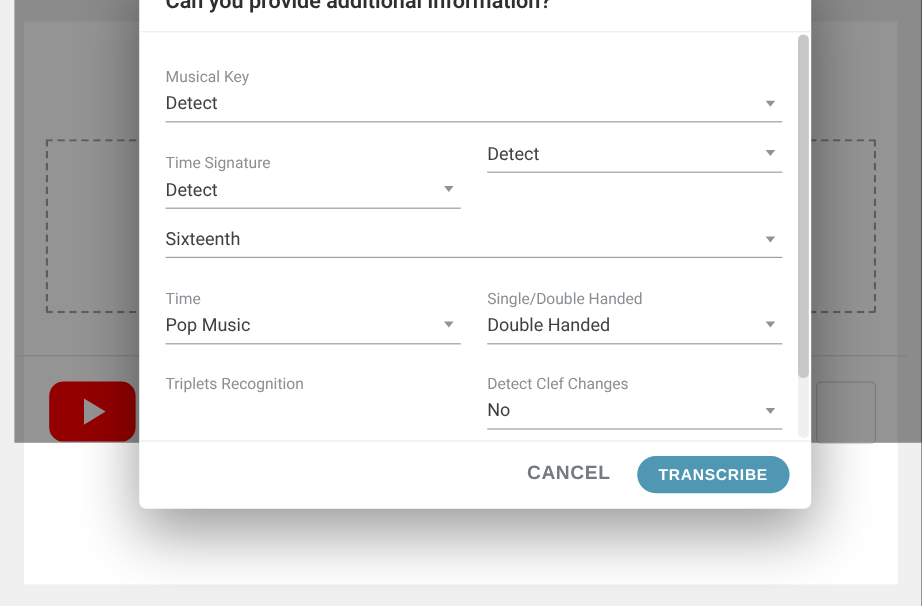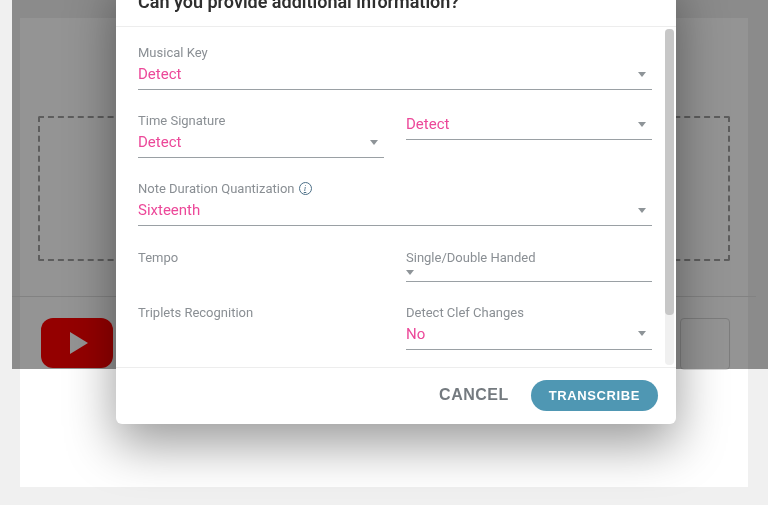--- a/index.html
+++ b/index.html
@@ -138,20 +138,21 @@
   .field.full { width: 100%; }
   .field.half { width: calc(50% - 11px); }
 
   .field-label {
     font-size: 13px;
     color: #8a8f94;
     margin-bottom: 3px;
     display: flex;
     align-items: center;
     gap: 4px;
+    margin-top: 12px;
   }
   .info-icon {
     display: inline-flex;
     align-items: center;
     justify-content: center;
     width: 13px; height: 13px;
     border: 1px solid #4c6f87;
     border-radius: 50%;
     font-size: 9px;
     color: #4c6f87;
@@ -164,21 +165,21 @@
   .select {
     display: flex;
     align-items: center;
     justify-content: space-between;
     border-bottom: 1px solid #9aa0a4;
     padding: 2px 2px 6px 0;
     cursor: pointer;
   }
   .select-value {
     font-size: 15px;
-    color: #ec4899;
+    color: #404040;
   }
   .caret {
     width: 0; height: 0;
     border-left: 4px solid transparent;
     border-right: 4px solid transparent;
     border-top: 5px solid #8e9498;
     margin-right: 4px;
   }
 
   .modal-footer {
@@ -249,37 +250,38 @@
         </div>
 
         <div class="field half">
           <div class="select">
             <span class="select-value">Detect</span>
             <span class="caret"></span>
           </div>
         </div>
 
         <div class="field full">
-          <div class="field-label">
-            <span>Note Duration Quantization</span>
-            <span class="info-icon">i</span>
-          </div>
           <div class="select">
             <span class="select-value">Sixteenth</span>
             <span class="caret"></span>
           </div>
         </div>
 
         <div class="field half">
-          <div class="field-label">Tempo</div>
+          <div class="field-label">Time</div>
+          <div class="select">
+            <span class="select-value">Pop Music</span>
+            <span class="caret"></span>
+          </div>
         </div>
 
         <div class="field half">
           <div class="field-label">Single/Double Handed</div>
           <div class="select">
+            <span class="select-value">Double Handed</span>
             <span class="caret"></span>
           </div>
         </div>
 
         <div class="field half">
           <div class="field-label">Triplets Recognition</div>
         </div>
 
         <div class="field half">
           <div class="field-label">Detect Clef Changes</div>

